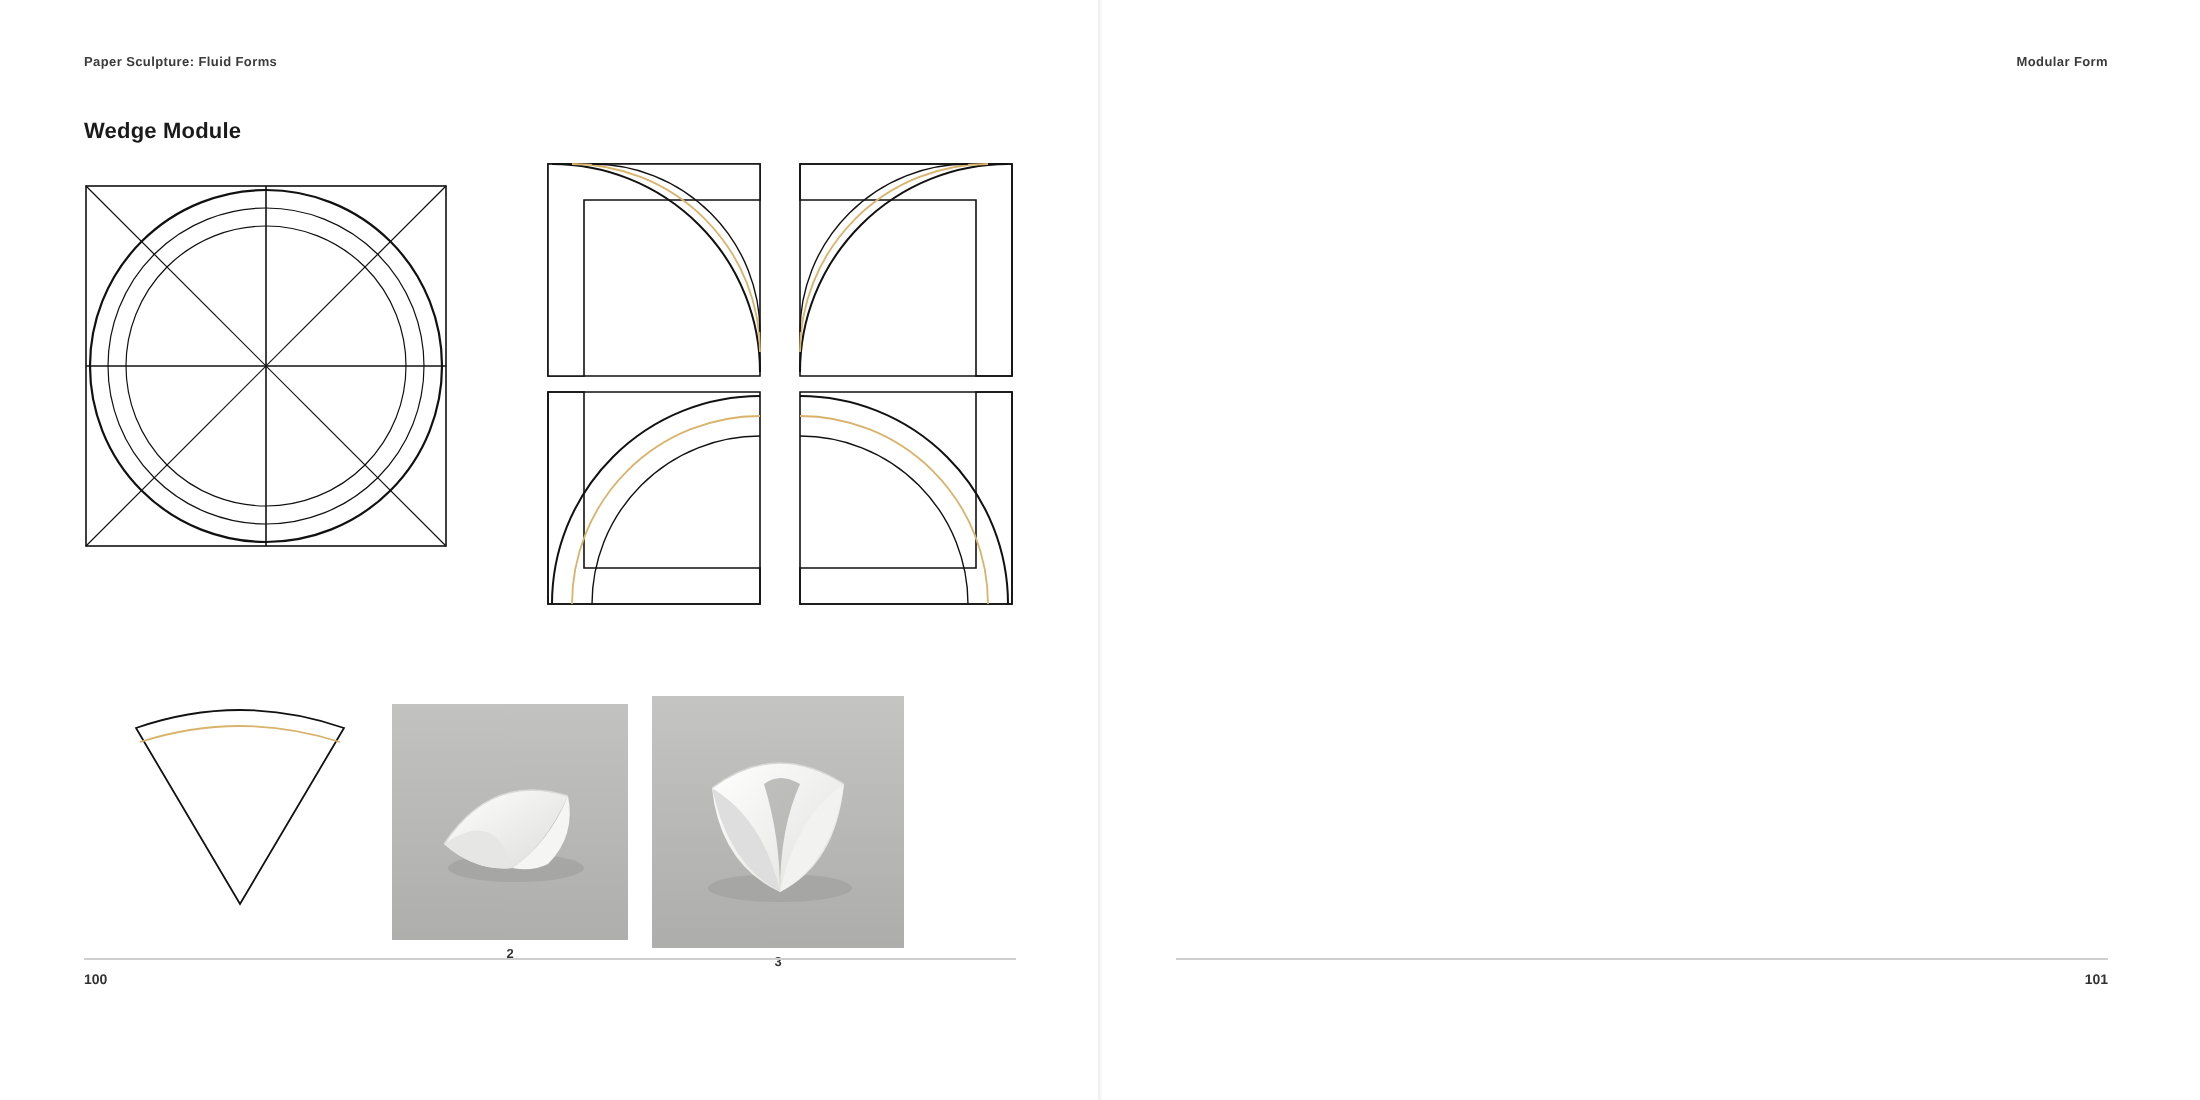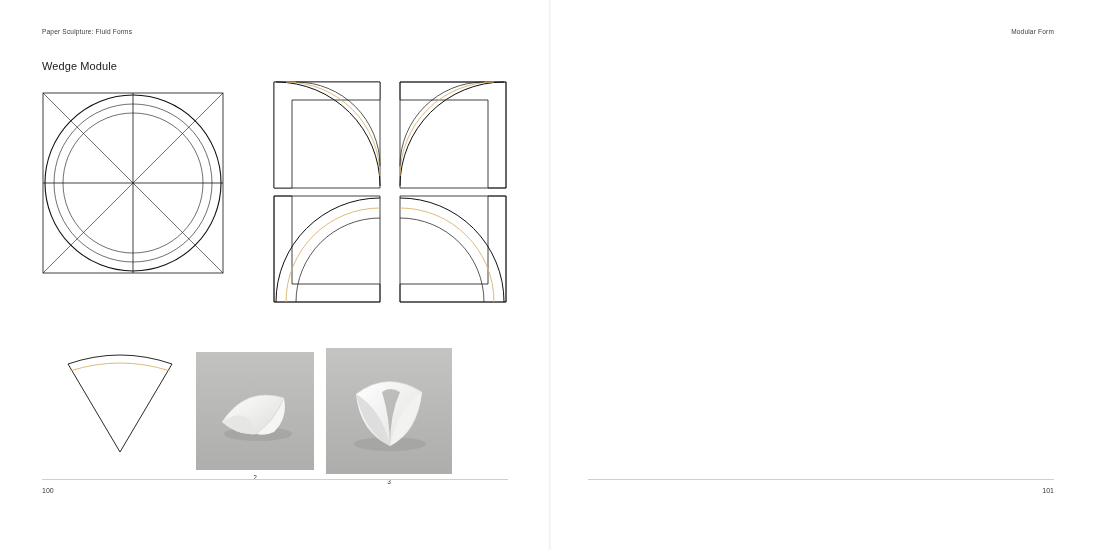--- a/index.html
+++ b/index.html
@@ -17,20 +17,21 @@
   }
   .spread {
     position: absolute;
     inset: 0;
     display: flex;
   }
   .page {
     position: relative;
     height: 518px;
     box-sizing: border-box;
+    font-weight: bold;
   }
   .page-left { width: 550px; }
   .page-right { width: 550px; }
 
   .gutter {
     position: absolute;
     left: 549px;
     top: 0;
     width: 2px;
     height: 550px;

